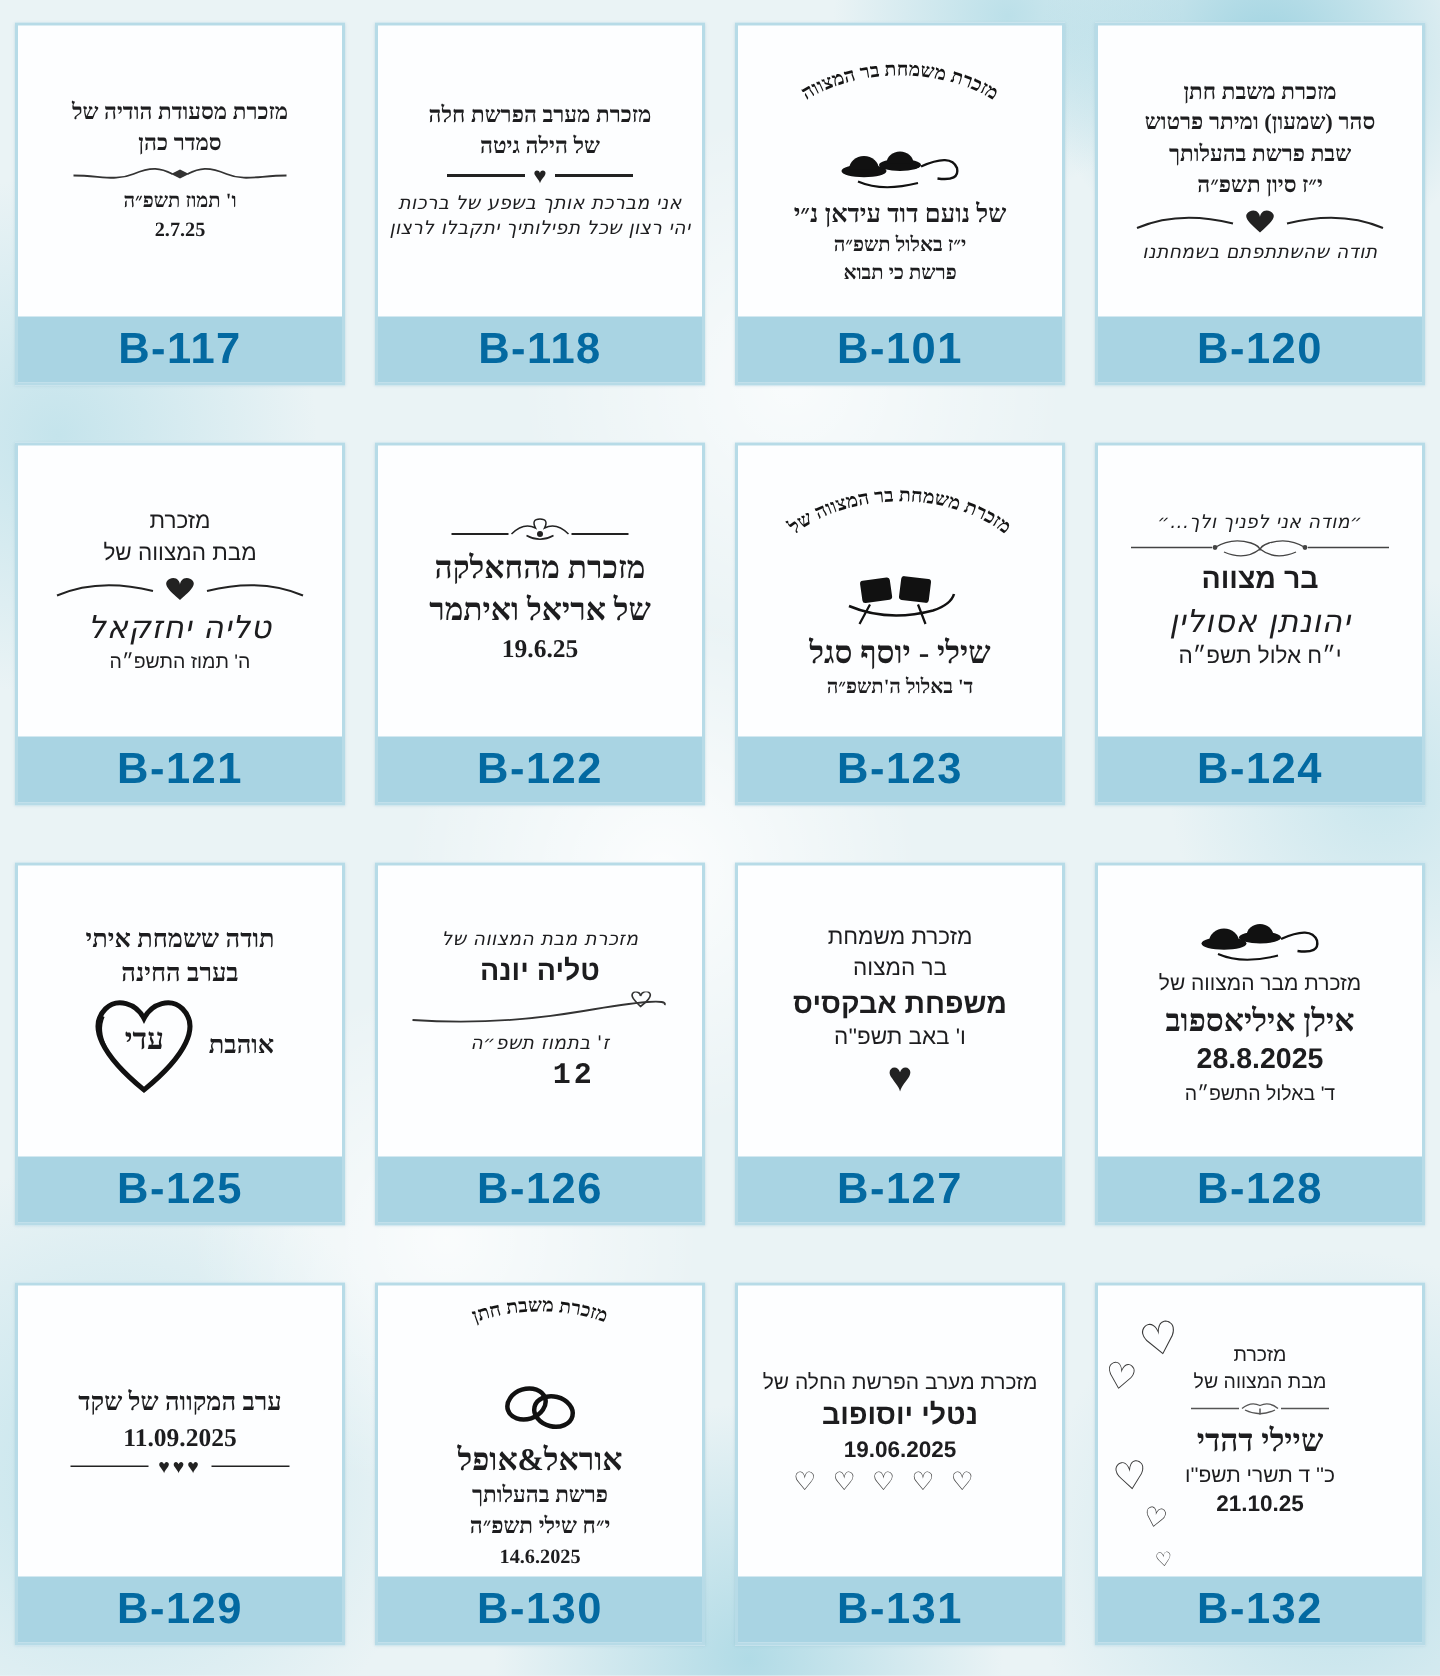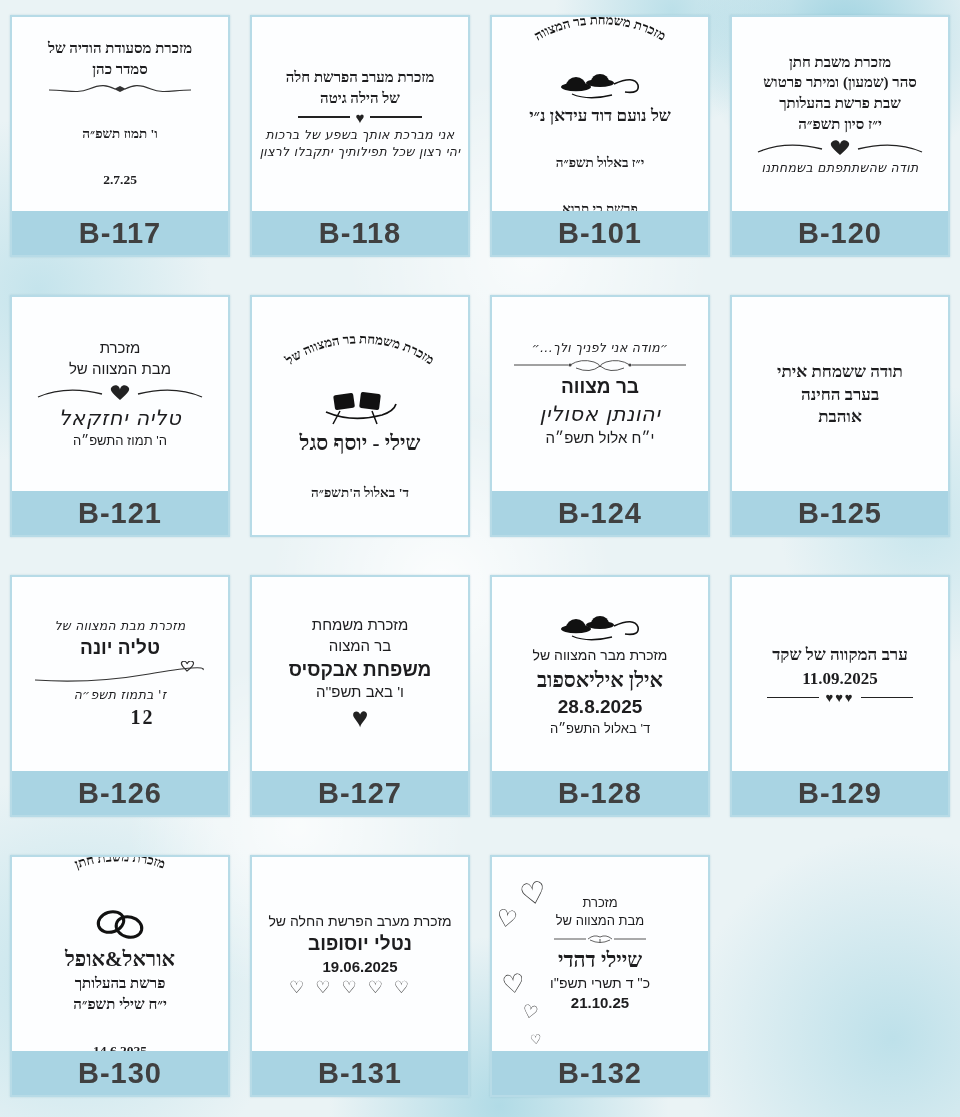--- a/index.html
+++ b/index.html
@@ -43,45 +43,45 @@
     gap:2px;
     direction:rtl;
     color:#1d1d1f;
     position:relative;
     overflow:hidden;
     padding:4px 6px;
   }
   .label {
     height:44px;
     background:#a9d4e3;
-    color:#404040;
+    color:#0369a1;
     font-weight:700;
     font-size:29px;
     letter-spacing:1px;
     display:flex;
     align-items:center;
     justify-content:center;
     direction:ltr;
     font-family:"Liberation Sans", sans-serif;
   }
   .line { white-space:nowrap; line-height:1.25; }
   
   .serif     { font-family:"Liberation Serif", serif; font-weight:700; font-size:15px; }
-  .serif-sm  { font-family:"Liberation Serif", serif; font-weight:700; font-size:13.5px;margin-top:27px; }
+  .serif-sm  { font-family:"Liberation Serif", serif; font-weight:700; font-size:13.5px; }
   .serif-lg  { font-family:"Liberation Serif", serif; font-weight:700; font-size:17px; }
   .serif-xl  { font-family:"Liberation Serif", serif; font-weight:800; font-size:21px; }
   .sans      { font-family:"Liberation Sans", sans-serif; font-weight:500; font-size:15px; }
   .sans-sm   { font-family:"Liberation Sans", sans-serif; font-weight:500; font-size:13px; }
   .sans-md   { font-family:"Liberation Sans", sans-serif; font-weight:400; font-size:14px; }
   .sans-lg   { font-family:"Liberation Sans", sans-serif; font-weight:600; font-size:19px; }
   .sans-xl   { font-family:"Liberation Sans", sans-serif; font-weight:800; font-size:19px; }
   .sans-bold { font-family:"Liberation Sans", sans-serif; font-weight:700; font-size:15px; }
   .cursive    { font-family:"DejaVu Sans", sans-serif; font-style:italic; font-weight:400; font-size:12.5px; letter-spacing:.3px; }
   .cursive-lg { font-family:"DejaVu Sans", sans-serif; font-style:italic; font-weight:500; font-size:21px; letter-spacing:.5px; }
-  .digits    { font-family:Liberation Serif, serif; font-weight:800; font-size:20px; letter-spacing:2px;margin-left:45px; }
+  .digits    { font-family:Liberation Mono, monospace; font-weight:800; font-size:20px; letter-spacing:2px;margin-left:45px; }
   .orn { display:flex; align-items:center; justify-content:center; gap:6px; color:#222; }
   .hl  { width:52px; height:1.5px; background:#222; display:inline-block; }
   .heart-sm { font-size:15px; line-height:1; }
   .heart-big { font-size:28px; line-height:1; }
   .hearts3 { letter-spacing:2px; font-size:13px; line-height:1; }
   .hearts5 { font-size:17px; letter-spacing:11px; line-height:1; color:#444; padding-right:11px; }
   .heart-row { display:flex; align-items:center; gap:4px; direction:rtl; }
   .hn-before { font-family:"Liberation Serif", serif; font-weight:700; font-size:17px; }
   .heart-wrap { position:relative; width:78px; height:72px; display:inline-block; }
   .heart-wrap svg { position:absolute; inset:0; }
@@ -176,37 +176,54 @@
     <path d="M86 19 C78 12 74 8 79 5 C83 3 86 6 86 9 C86 6 89 3 93 5 C98 8 94 12 86 19 Z" fill="#222"></path>
           </svg>
         </div>
         <div class="line cursive-lg">טליה יחזקאל</div>
         <div class="line sans-sm">ה' תמוז התשפ״ה</div>
       </div>
       <div class="label">B-121</div>
     </div>
     <div class="card">
       <div class="body">
+        <div class="orn">
+          <svg width="130" height="18" viewBox="0 0 130 18">
+    <path d="M6 11 H44 M86 11 H124" stroke="#222" stroke-width="1.4"></path>
+    <path d="M46 11 q8 -8 16 -4 q-3 -6 3 -6 q6 0 3 6 q8 -4 16 4" stroke="#222" fill="none" stroke-width="1"></path>
+    <path d="M56 12 q9 5 18 0" stroke="#222" fill="none" stroke-width="1"></path>
+    <circle cx="65" cy="11" r="2" fill="#222"></circle>
+          </svg>
+        </div>
+        <div class="line serif-xl">מזכרת מהחאלקה</div>
+        <div class="line serif-xl">של אריאל ואיתמר</div>
+        <div class="line serif-lg">19.6.25</div>
+      </div>
+      <div class="label">B-122</div>
+    </div>
+    <div class="card">
+      <div class="body">
         <div><svg width="192" height="52" viewBox="0 0 192 52">
         <defs>
               <path id="arc6_0" d="M12 50 A 92 62 0 0 1 180 50" fill="none"></path>
             </defs>
         <text font-size="13"><textPath href="#arc6_0" startOffset="50%" text-anchor="middle">מזכרת משמחת בר המצווה של</textPath></text>
           </svg></div>
         <div class="orn">
           <svg width="96" height="40" viewBox="0 0 96 40">
     <rect x="22" y="6" width="20" height="15" rx="2" fill="#111" transform="rotate(-8 32 13)"></rect>
     <rect x="48" y="5" width="20" height="16" rx="2" fill="#111" transform="rotate(7 58 13)"></rect>
     <path d="M14 24 q26 11 56 3 q12 -4 14 -11" stroke="#111" fill="none" stroke-width="1.7"></path>
     <path d="M28 23 l-7 13 M60 23 l5 13" stroke="#111" fill="none" stroke-width="1.5"></path>
           </svg>
         </div>
         <div class="line serif-xl">שילי - יוסף סגל</div>
         <div class="line serif-sm">ד' באלול ה'תשפ״ה</div>
       </div>
+      <div class="label">B-123</div>
     </div>
     <div class="card">
       <div class="body">
         <div class="line cursive">״מודה אני לפניך ולך...״</div>
         <div class="orn">
           <svg width="176" height="16" viewBox="0 0 176 16">
     <path d="M2 8 H56 M120 8 H174" stroke="#444" stroke-width="1"></path>
     <path d="M58 8 q11 -7 24 -3 q6 2 6 5 M118 8 q-11 -7 -24 -3 q-6 2 -6 5 M64 11 q14 6 24 -2 M112 11 q-14 6 -24 -2" stroke="#444" fill="none" stroke-width=".9"></path>
     <circle cx="58" cy="8" r="1.6" fill="#444"></circle>
             <circle cx="118" cy="8" r="1.6" fill="#444"></circle>
@@ -217,20 +234,27 @@
         <div class="line sans">י״ח אלול תשפ״ה</div>
       </div>
       <div class="label">B-124</div>
     </div>
     <div class="card">
       <div class="body">
         <div class="line serif-lg">תודה ששמחת איתי</div>
         <div class="line serif-lg">בערב החינה</div>
         <div class="heart-row">
           <span class="hn-before">אוהבת</span>
+          <span class="heart-wrap">
+            <svg width="78" height="72" viewBox="0 0 60 56">
+        <path d="M30 51 C8 33 1 18 10 9 C16 3 26 6 30 14 C34 6 44 3 50 9 C59 18 52 33 30 51 Z" fill="none" stroke="#111" stroke-width="2.6" stroke-linecap="round"></path>
+        <path d="M27 49 C10 34 5 22 9 13" fill="none" stroke="#111" stroke-width="1.2"></path>
+            </svg>
+        <span class="heart-text">עדי</span>
+          </span>
         </div>
       </div>
       <div class="label">B-125</div>
     </div>
     <div class="card">
       <div class="body">
         <div class="line cursive">מזכרת מבת המצווה של</div>
         <div class="line sans-lg">טליה יונה</div>
         <div class="orn">
           <svg width="178" height="24" viewBox="0 0 178 24">

